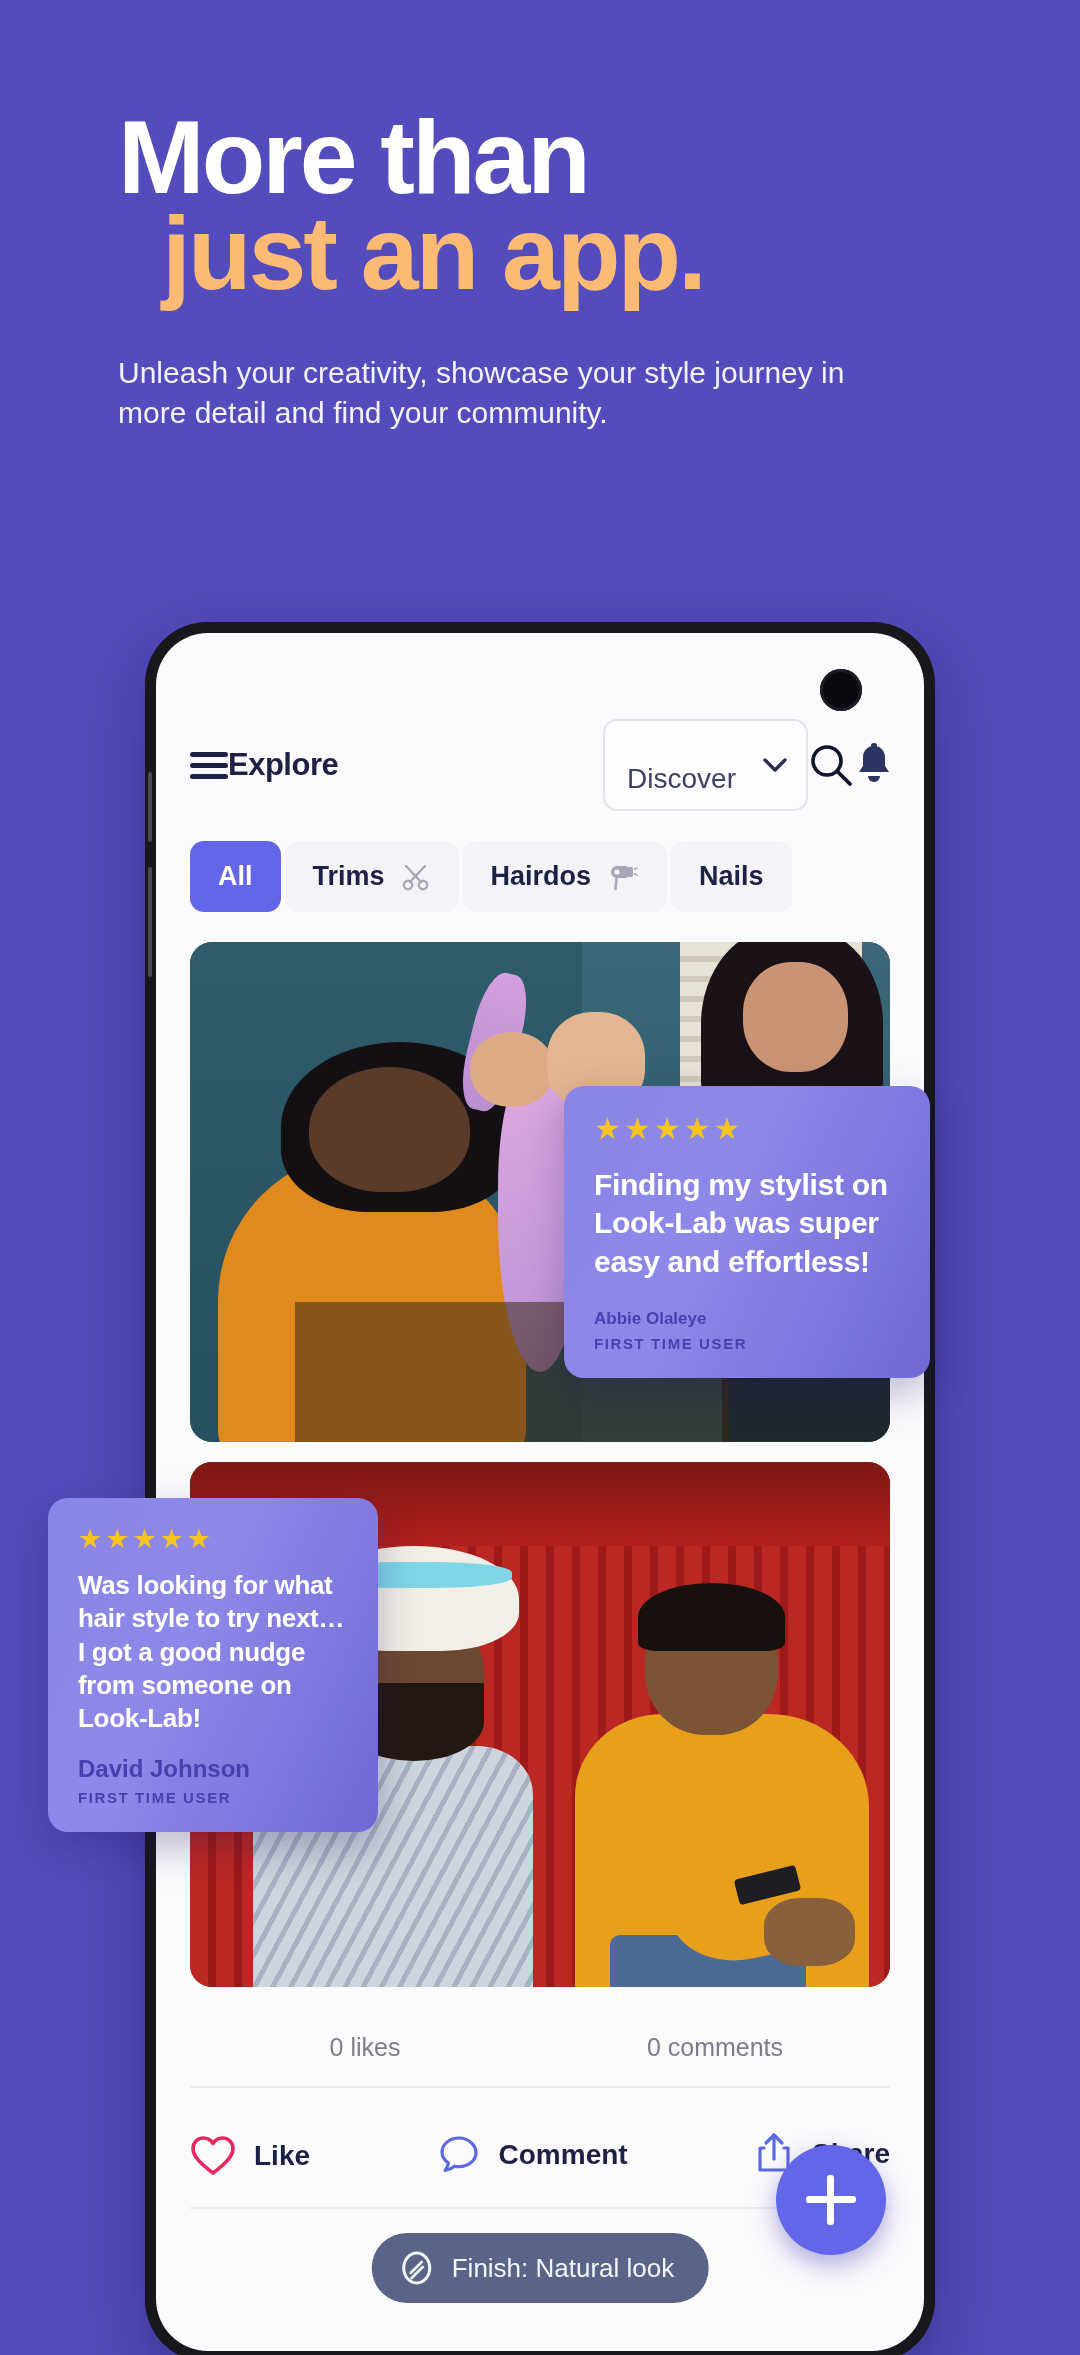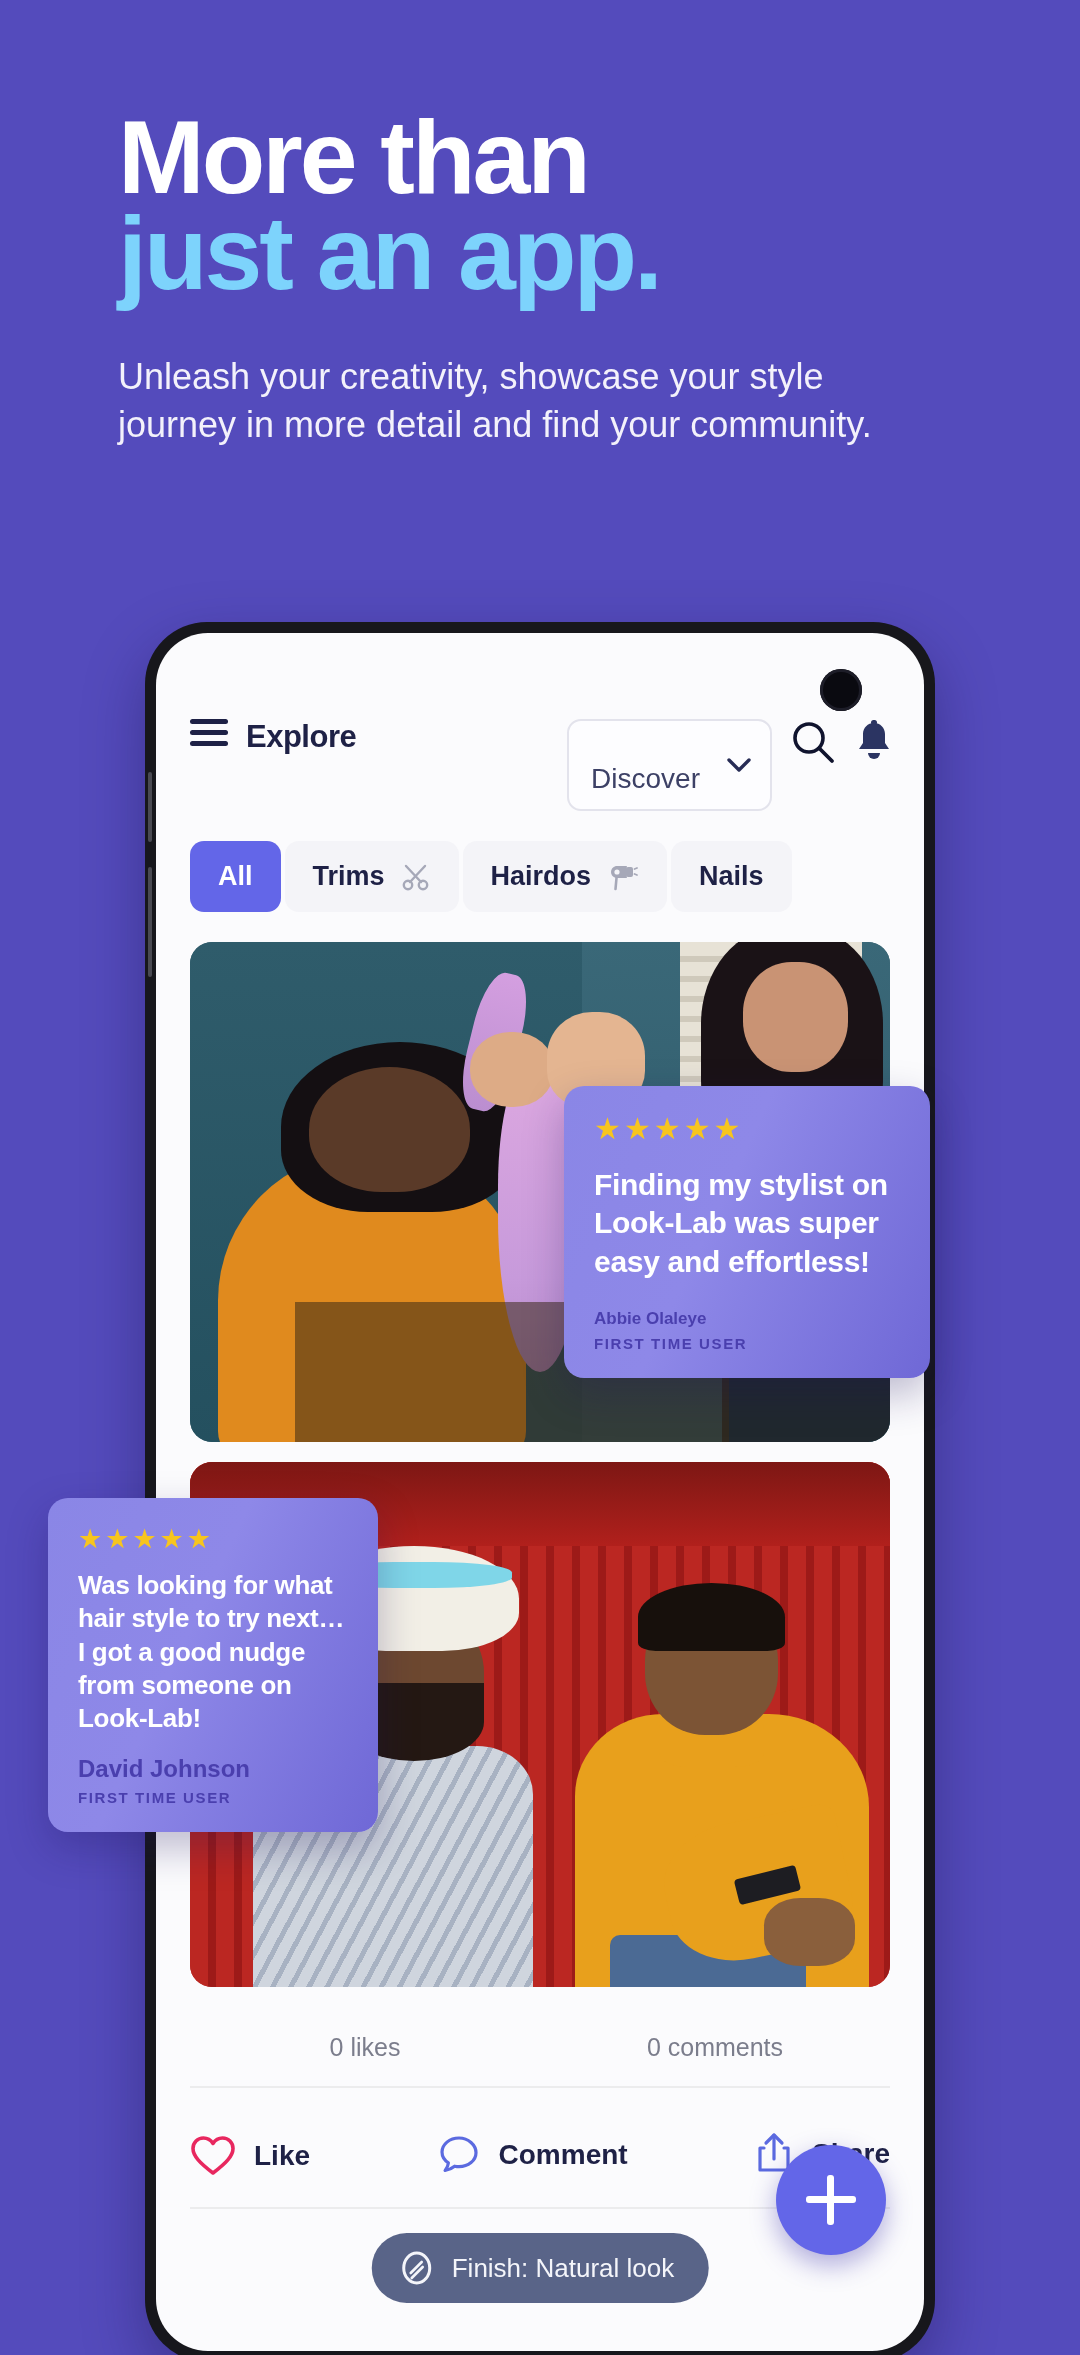--- a/index.html
+++ b/index.html
@@ -13,24 +13,24 @@
 
   
   .hero { padding:110px 0 0 118px; }
   .headline {
     font-size:104px;
     font-weight:bold;
     line-height:0.92;
     letter-spacing:-3px;
   }
   .headline .l1 { color:#ffffff; display:block; }
-  .headline .l2 { color:#7dd3fc; display:block; }
+  .headline .l2 { color:#fdba74; display:block;margin-left:44px; }
   .subhead {
     margin-top:52px;
-    font-size:36px;
+    font-size:30px;
     line-height:1.32;
     color:#f3f1fb;
     max-width:760px;
     font-weight:400;
   }
 
   
   .phone-wrap {
     position:absolute;
     left:145px;
@@ -68,23 +68,22 @@
   .punch {
     position:absolute;right:62px;top:36px;
     width:42px;height:42px;border-radius:50%;
     background:#0a0a10;
     box-shadow:inset 0 0 0 3px #1d1d28;
     z-index:9;
   }
 
   
   .appnav {
-    display:flex;align-items:flex-start;
+    display:flex;align-items:center;
     padding:86px 30px 0 34px;
-    gap:18px;
   }
   .burger { width:38px; display:flex;flex-direction:column;gap:6px; flex:none; }
   .burger span { display:block;height:5px;border-radius:3px;background:#1e2146; }
   .nav-title {
     font-size:31px;font-weight:bold;color:#1e2146;letter-spacing:-.5px;
     flex:none;
   }
   .dropdown {
     margin-left:auto;
     display:flex;align-items:center;gap:26px;

